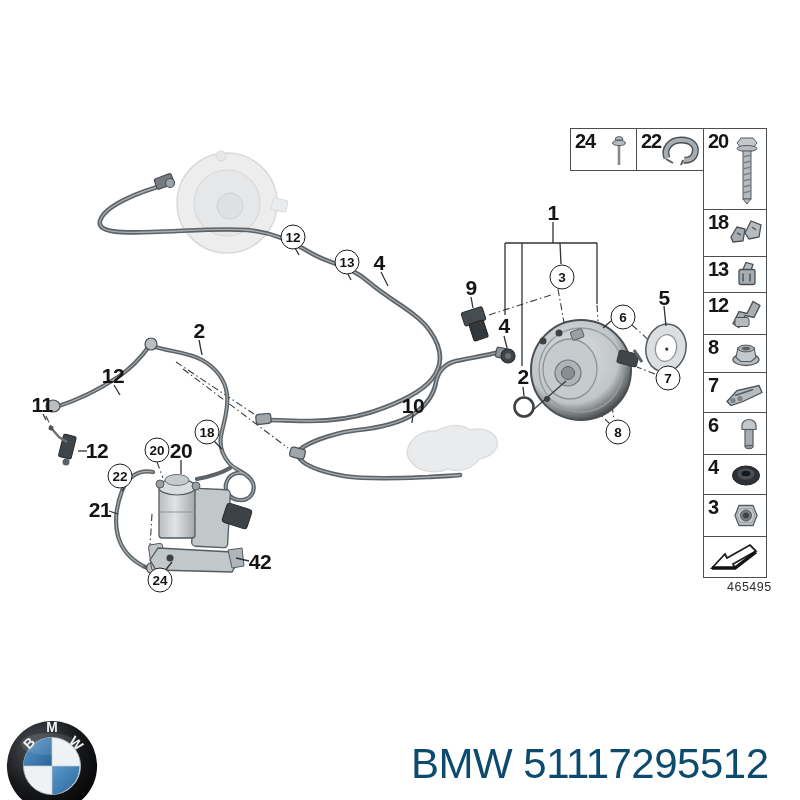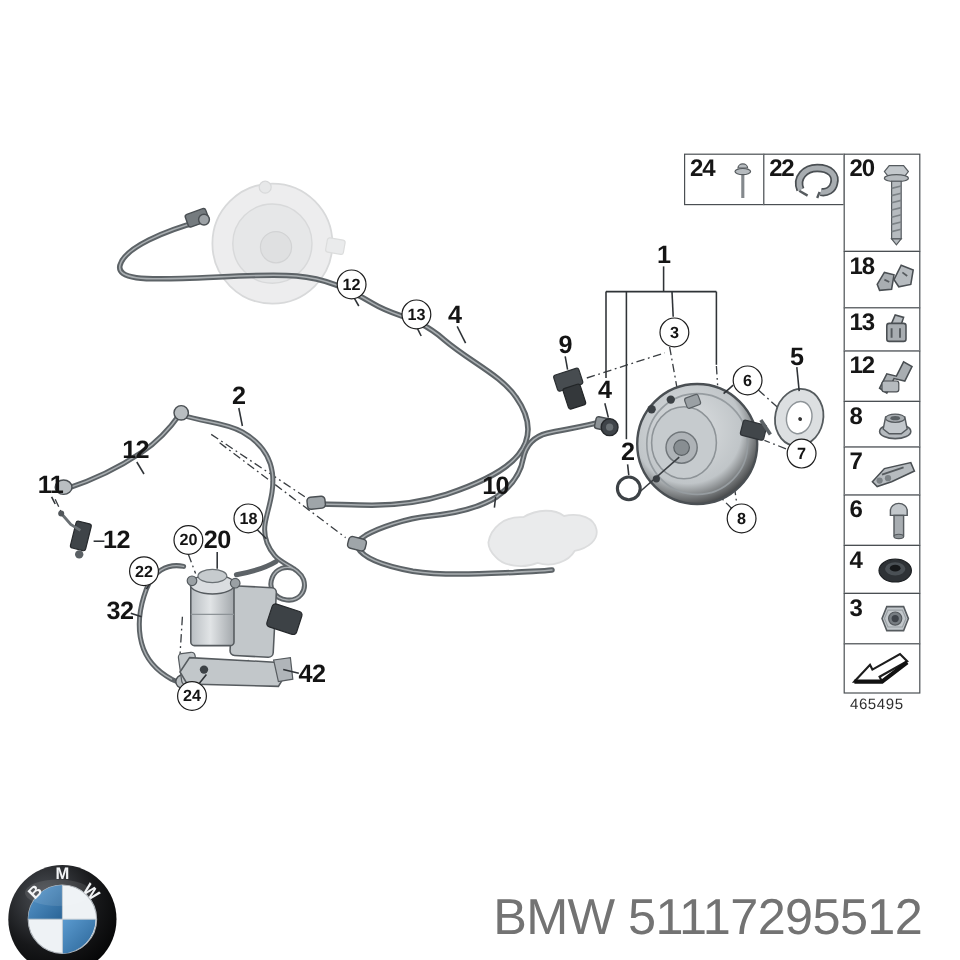--- a/index.html
+++ b/index.html
@@ -10,24 +10,24 @@
            font:700 21px "Liberation Sans",sans-serif;color:#141414;letter-spacing:-0.5px;white-space:nowrap;}
   .co-circ{position:absolute;width:25px;height:25px;transform:translate(-50%,-50%);
            border:1.7px solid #1c1c1c;border-radius:50%;background:#ffffff;
            display:flex;align-items:center;justify-content:center;
            font:700 13.5px "Liberation Sans",sans-serif;color:#141414;box-sizing:border-box;}
   .lbox{position:absolute;border:1px solid #4a4f53;background:#ffffff;box-sizing:border-box;}
   .lnum{position:absolute;top:1px;left:4px;font:700 20px "Liberation Sans",sans-serif;
         color:#161616;letter-spacing:-1px;}
   .licon{position:absolute;right:1px;top:50%;transform:translateY(-50%);}
   .licon-top{position:absolute;right:2px;top:3px;}
-  .docnum{position:absolute;left:681px;top:580px;width:72px;text-align:right;
+  .docnum{position:absolute;left:727px;top:580px;width:72px;text-align:left;
           font:400 12.5px "Liberation Sans",sans-serif;color:#2e2e2e;letter-spacing:0.5px;}
   .brand{position:absolute;left:411px;top:740px;font:400 42px "Liberation Sans",sans-serif;
-         color:#737373;letter-spacing:-0.5px;white-space:nowrap;}
+         color:#0c4a6e;letter-spacing:-0.5px;white-space:nowrap;}
   .logo{position:absolute;left:6px;top:720px;width:92px;height:92px;}
 </style>
 </head>
 <body>
 
 <div class="stage">
 
   <svg class="art" width="800" height="800" viewBox="0 0 800 800">
     <defs>
       <radialGradient id="boostG" cx="42%" cy="38%" r="75%">
@@ -217,21 +217,21 @@
   <span class="co-bold" style="left:504px;top:326px">4</span>
   <span class="co-bold" style="left:664px;top:298px">5</span>
   <span class="co-bold" style="left:471px;top:288px">9</span>
   <span class="co-bold" style="left:413px;top:406px">10</span>
   <span class="co-bold" style="left:379px;top:263px">4</span>
   <span class="co-bold" style="left:113px;top:376px">12</span>
   <span class="co-bold" style="left:97px;top:451px">12</span>
   <span class="co-bold" style="left:42px;top:405px">11</span>
   <span class="co-bold" style="left:199px;top:331px">2</span>
   <span class="co-bold" style="left:181px;top:451px">20</span>
-  <span class="co-bold" style="left:100px;top:510px">32</span>
+  <span class="co-bold" style="left:100px;top:510px">21</span>
   <span class="co-bold" style="left:260px;top:562px">42</span>
 
   <span class="co-circ" style="left:562px;top:277px">3</span>
   <span class="co-circ" style="left:623px;top:317px">6</span>
   <span class="co-circ" style="left:668px;top:378px">7</span>
   <span class="co-circ" style="left:618px;top:432px">8</span>
   <span class="co-circ" style="left:293px;top:237px">12</span>
   <span class="co-circ" style="left:347px;top:262px">13</span>
   <span class="co-circ" style="left:207px;top:432px">18</span>
   <span class="co-circ" style="left:157px;top:450px">20</span>

